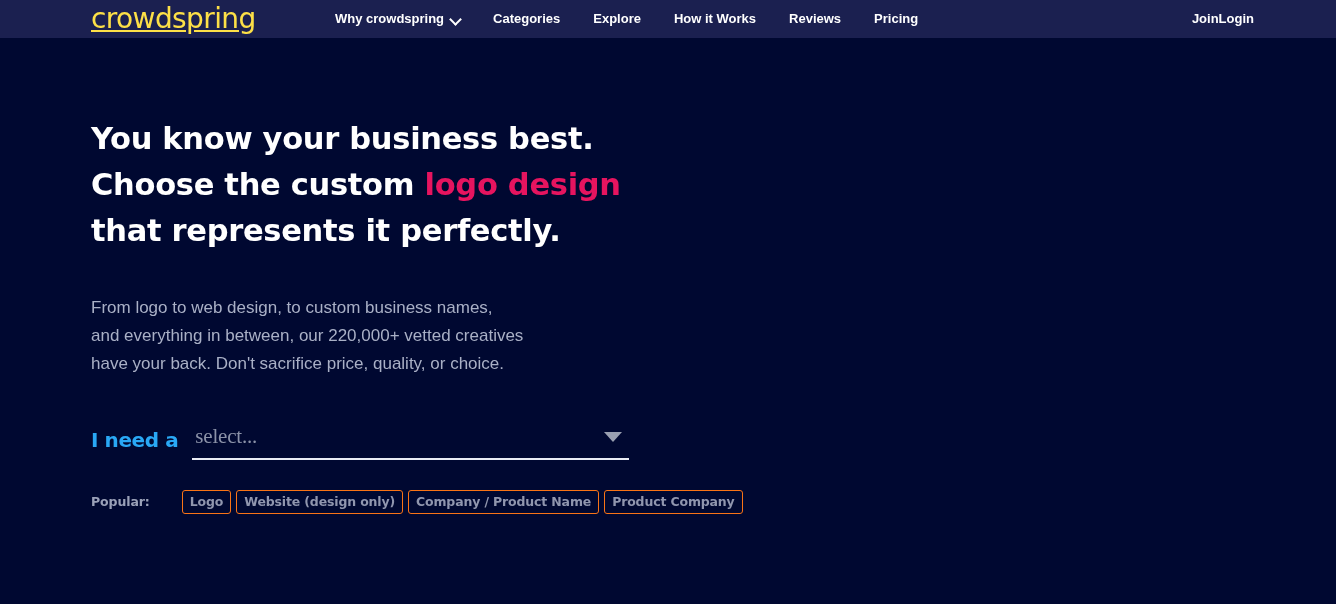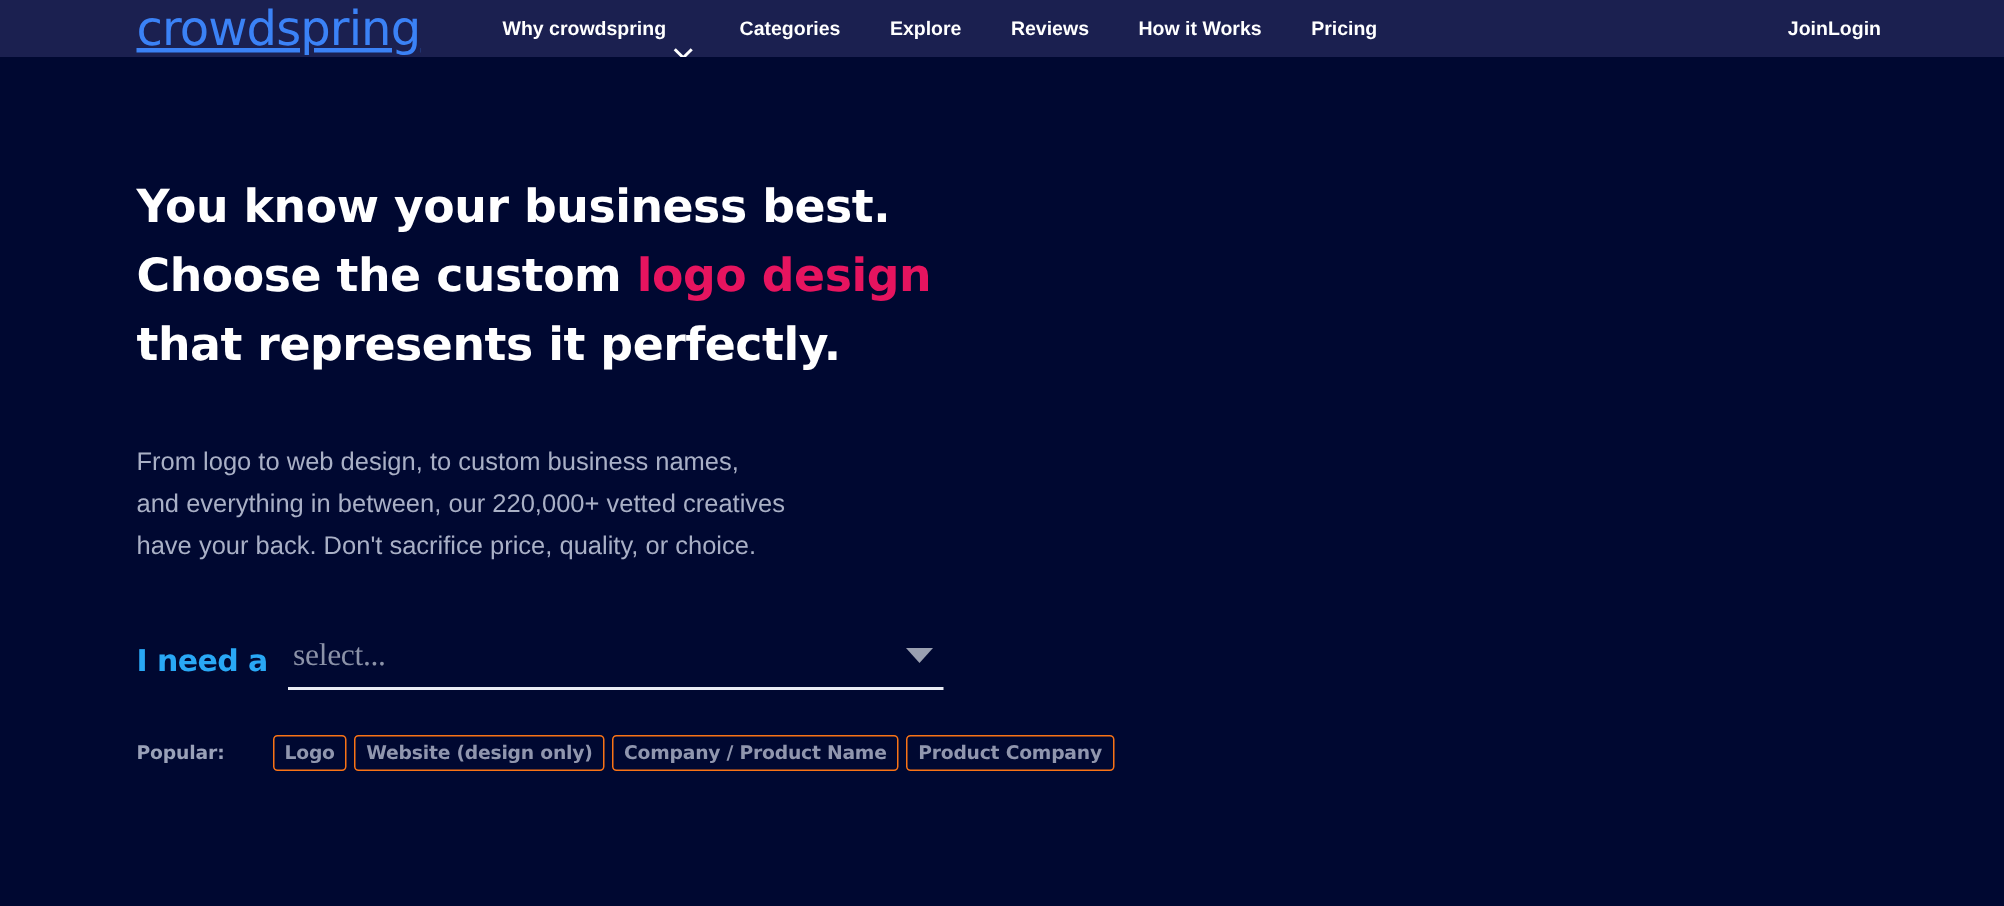--- a/index.html
+++ b/index.html
@@ -24,24 +24,24 @@
     align-items: center;
     position: relative;
   }
 
   .logo {
     position: absolute;
     left: 91px;
     top: 50%;
     transform: translateY(-50%);
     font-family: "DejaVu Sans", sans-serif;
-    font-size: 32px;
+    font-size: 28px;
     font-weight: 400;
     letter-spacing: -0.6px;
-    color: #3b82f6;
+    color: #fde047;
     line-height: 1;
     white-space: nowrap;
     text-align: right;
   }
 
   .nav-center {
     position: absolute;
     left: 335px;
     top: 0;
     height: 38px;
@@ -50,21 +50,21 @@
     gap: 0px;
   }
 
   .nav-link {
     color: #ffffff;
     font-size: 13px;
     font-weight: bold;
     text-decoration: none;
     white-space: nowrap;
     display: flex;
-    align-items: flex-end;
+    align-items: center;
     gap: 7px;
     padding: 0 17px 0 0;
     line-height: 38px;
     cursor: pointer;
   }
   .nav-link + .nav-link { padding-left: 16px; }
 
   .chevron-down {
     display: inline-block;
     width: 9px;
@@ -229,25 +229,25 @@
 
     <a class="nav-link" href="#">
       <span>Categories</span>
     </a>
 
     <a class="nav-link" href="#">
       <span>Explore</span>
     </a>
 
     <a class="nav-link" href="#">
+      <span>How it Works</span>
+    </a>
+
+    <a class="nav-link" href="#">
       <span>Reviews</span>
-    </a>
-
-    <a class="nav-link" href="#">
-      <span>How it Works</span>
     </a>
 
     <a class="nav-link" href="#">
       <span>Pricing</span>
     </a>
 
   </nav>
 
   <div class="nav-right">
     <a class="nav-link" href="#">Join</a>

